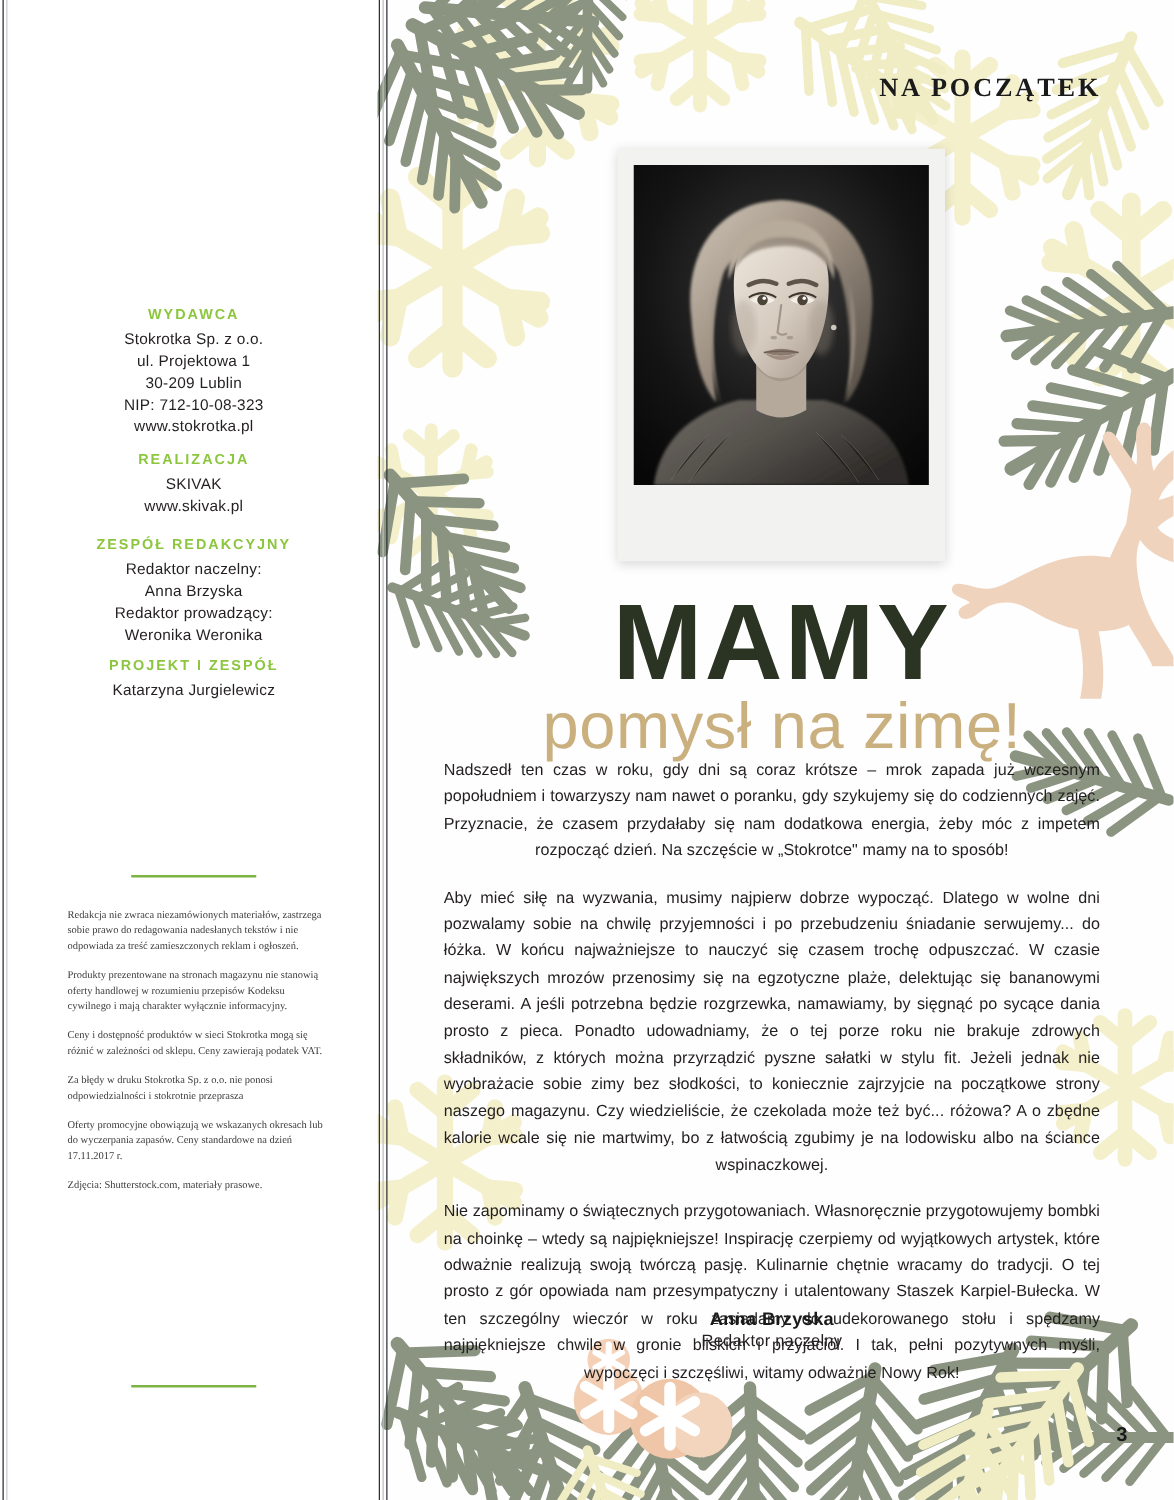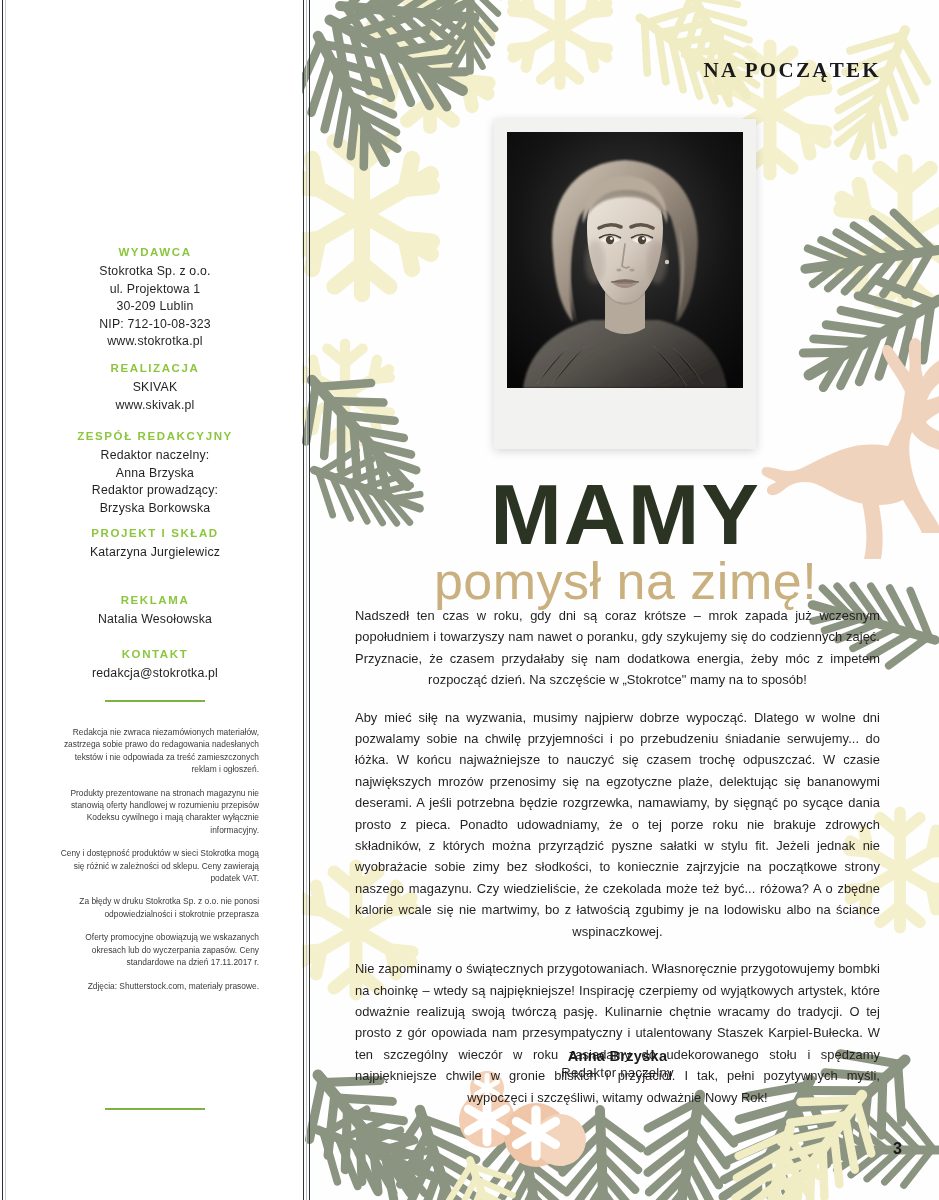--- a/index.html
+++ b/index.html
@@ -88,21 +88,22 @@
     background: #7cb342;
   }
 
   .legal {
     position: absolute;
     left: 46px;
     width: 205px;
     font-size: 8.4px;
     line-height: 12.4px;
     color: #3b3b3b;
-    text-align: right;
+    text-align: left;
+    font-family: Liberation Serif, serif;
   }
   .legal p { margin-bottom: 11px; }
 
   
   #main {
     position: absolute;
     left: 312px; top: 0;
     width: 627px; height: 1200px;
     z-index: 4;
   }
@@ -364,37 +365,29 @@
       <div class="sb-head">REALIZACJA</div>
       <div class="sb-line">SKIVAK</div>
       <div class="sb-line">www.skivak.pl</div>
     </div>
 
     <div class="sb-block" style="top:430px">
       <div class="sb-head">ZESPÓŁ REDAKCYJNY</div>
       <div class="sb-line">Redaktor naczelny:</div>
       <div class="sb-line">Anna Brzyska</div>
       <div class="sb-line">Redaktor prowadzący:</div>
-      <div class="sb-line">Brzyska Borkowska</div>
+      <div class="sb-line">Weronika Weronika</div>
     </div>
 
     <div class="sb-block" style="top:527px">
-      <div class="sb-head">PROJEKT I SKŁAD</div>
+      <div class="sb-head">PROJEKT I ZESPÓŁ</div>
       <div class="sb-line">Katarzyna Jurgielewicz</div>
     </div>
 
-    <div class="sb-block" style="top:594px">
-      <div class="sb-head">REKLAMA</div>
-      <div class="sb-line">Natalia Wesołowska</div>
-    </div>
-
-    <div class="sb-block" style="top:648px">
-      <div class="sb-head">KONTAKT</div>
-      <div class="sb-line">redakcja@stokrotka.pl</div>
-    </div>
+
 
     <div class="divider" style="top:700px"></div>
 
     <div class="legal" style="top:726px">
       <p>Redakcja nie zwraca niezamówionych materiałów, zastrzega sobie prawo do redagowania nadesłanych tekstów i nie odpowiada za treść zamieszczonych reklam i ogłoszeń.</p>
       <p>Produkty prezentowane na stronach magazynu nie stanowią oferty handlowej w rozumieniu przepisów Kodeksu cywilnego i mają charakter wyłącznie informacyjny.</p>
       <p>Ceny i dostępność produktów w sieci Stokrotka mogą się różnić w zależności od sklepu. Ceny zawierają podatek VAT.</p>
       <p>Za błędy w druku Stokrotka Sp. z o.o. nie ponosi odpowiedzialności i stokrotnie przeprasza</p>
       <p>Oferty promocyjne obowiązują we wskazanych okresach lub do wyczerpania zapasów. Ceny standardowe na dzień 17.11.2017 r.</p>
       <p>Zdjęcia: Shutterstock.com, materiały prasowe.</p>

